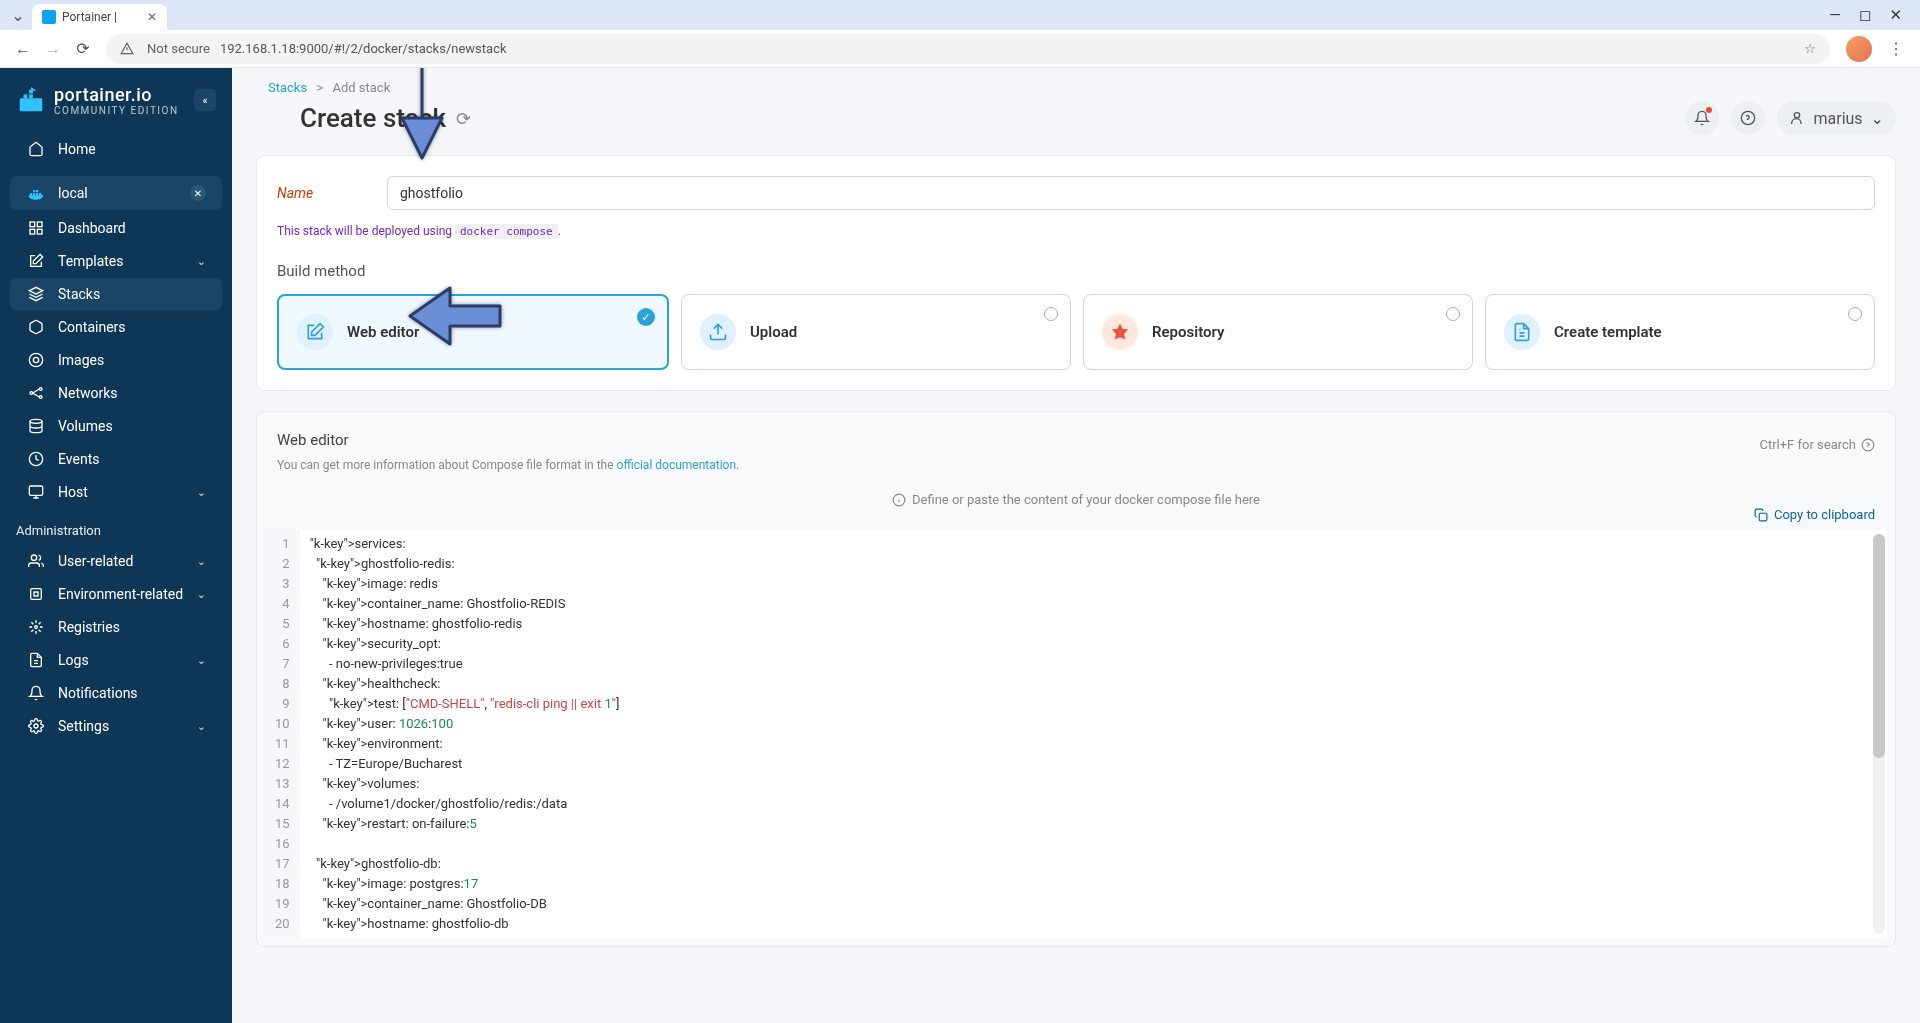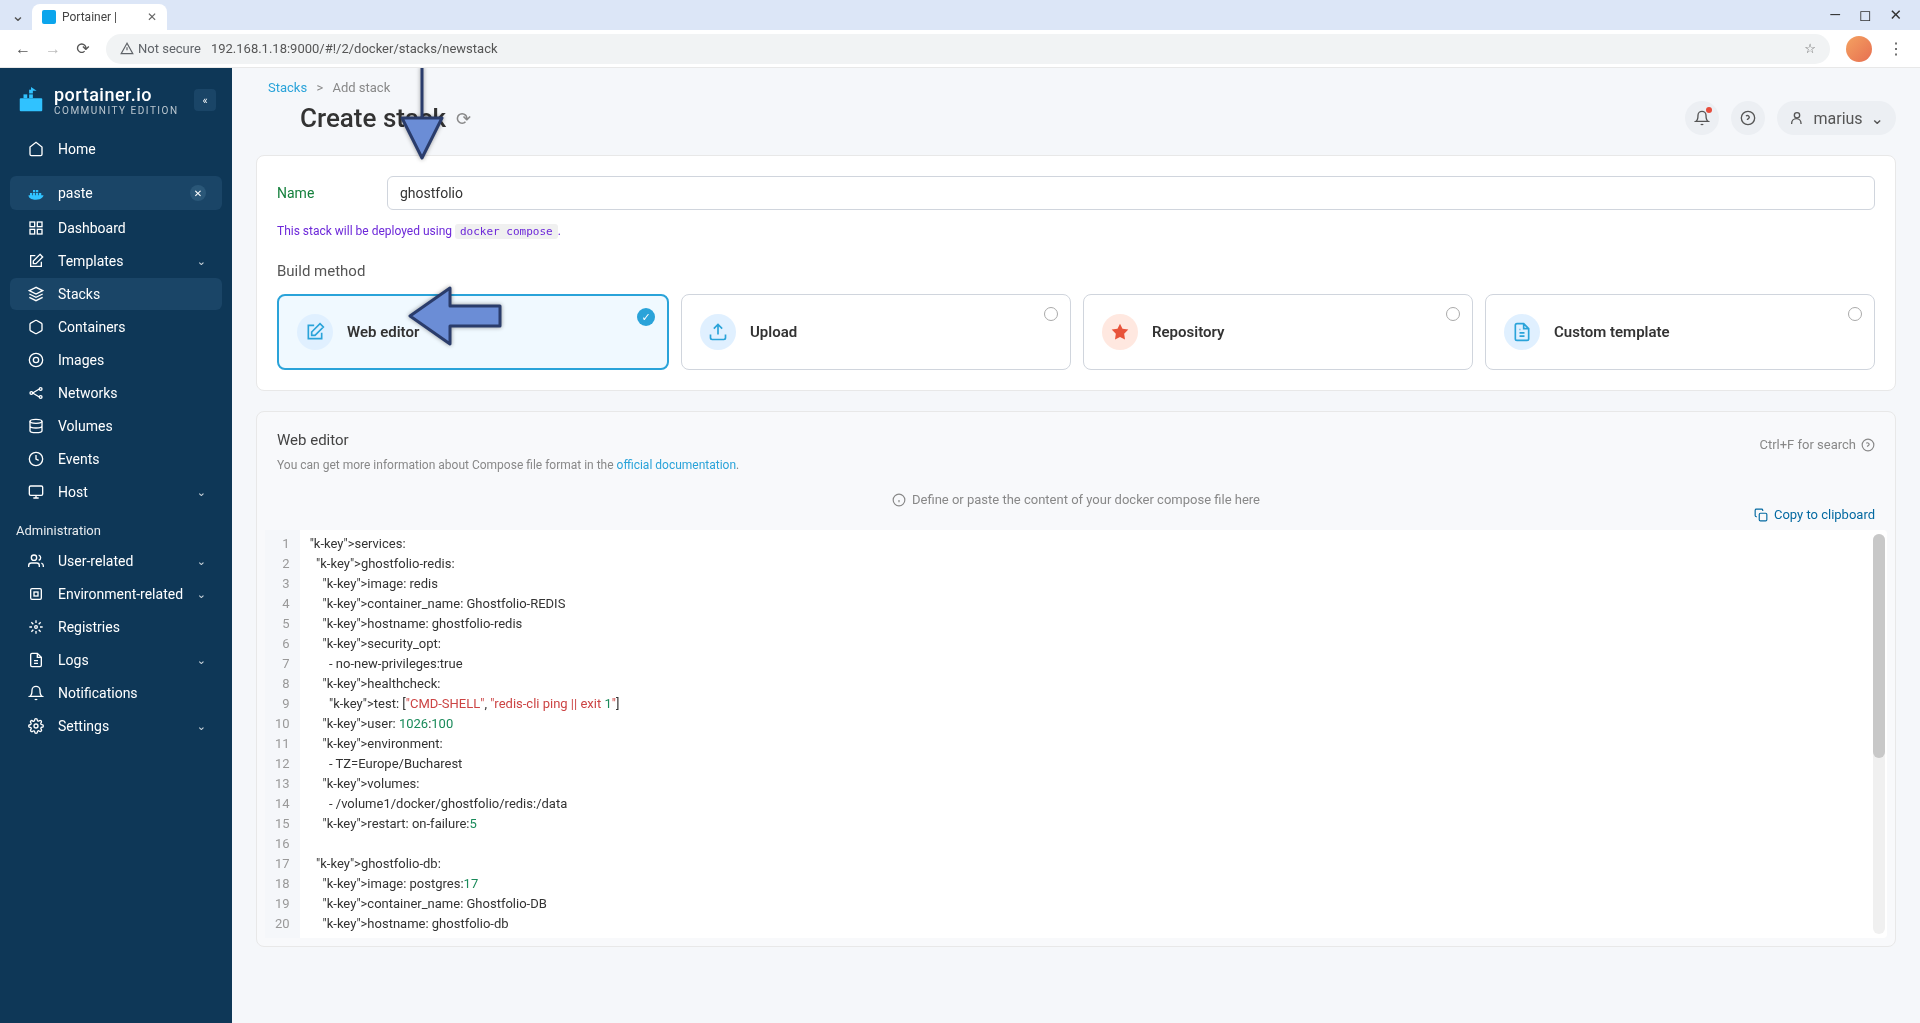--- a/index.html
+++ b/index.html
@@ -10,21 +10,21 @@
 .browser-chrome .chevron { width: 20px; text-align: center; color: #555; }
 .tab { background: #fff; height: 26px; margin-top: 4px; border-radius: 8px 8px 0 0; display: flex; align-items: center; padding: 0 10px; font-size: 12px; color: #444; margin-left: 4px; }
 .tab-icon { width: 14px; height: 14px; background: #0ba5ec; border-radius: 2px; margin-right: 6px; }
 .tab-close { margin-left: 30px; color: #666; cursor: pointer; }
 .window-controls { margin-left: auto; display: flex; gap: 18px; padding-right: 10px; color: #333; }
 .window-controls span { cursor: pointer; font-size: 15px; }
 
 .url-bar-row { background: #fff; height: 38px; display: flex; align-items: center; padding: 0 8px; border-bottom: 1px solid #e8e8e8; }
 .nav-btn { width: 30px; text-align: center; color: #555; font-size: 16px; cursor: pointer; }
 .url-field { flex: 1; background: #f1f3f4; border-radius: 18px; height: 30px; display: flex; align-items: center; padding: 0 14px; font-size: 13px; color: #555; margin: 0 8px; }
-.not-secure { display: flex; align-items: center; gap: 4px; margin-right: 10px; color: #5f6368; }
+.not-secure { display: flex; align-items: center; gap: 13px; margin-right: 10px; color: #5f6368; }
 .star-icon { margin-left: auto; color: #666; }
 .profile-avatar { width: 26px; height: 26px; border-radius: 50%; background: linear-gradient(135deg,#f4a261,#e76f51); margin: 0 8px; }
 .kebab { color: #555; padding: 0 8px; cursor: pointer; }
 
 
 .app { display: flex; height: calc(100vh - 68px); }
 
 
 .sidebar { width: 232px; background: #0e3757; color: #fff; display: flex; flex-direction: column; padding-top: 8px; }
 .logo-row { display: flex; align-items: center; padding: 8px 16px 16px; }
@@ -50,21 +50,21 @@
 .page-title { font-size: 26px; color: #333; font-weight: 500; display: flex; align-items: center; gap: 10px; margin-left: 44px; }
 .refresh-icon { color: #888; cursor: pointer; font-size: 18px; }
 .header-right { margin-left: auto; display: flex; align-items: center; gap: 12px; }
 .header-btn { width: 34px; height: 34px; border-radius: 50%; background: #eceff3; display: flex; align-items: center; justify-content: center; color: #555; cursor: pointer; }
 .user-pill { background: #eceff3; border-radius: 18px; height: 34px; display: flex; align-items: center; padding: 0 12px; gap: 8px; color: #555; cursor: pointer; }
 .notif-dot { position: relative; }
 .notif-dot::after { content: ''; position: absolute; top: 6px; right: 7px; width: 6px; height: 6px; background: #e74c3c; border-radius: 50%; }
 
 .card { background: #fff; border-radius: 8px; margin: 0 24px 20px; padding: 20px; border: 1px solid #e8e8e8; }
 .form-row { display: flex; align-items: center; margin-bottom: 14px; }
-.form-label { width: 110px; font-size: 14px; color: #15803d; }
+.form-label { width: 110px; font-size: 14px; color: #c2410c; font-style: italic; }
 .form-input { flex: 1; border: 1px solid #d0d5dd; border-radius: 6px; padding: 8px 12px; font-size: 14px; color: #333; }
 .help-text { font-size: 12px; color: #6d28d9; }
 .help-text code { background: #f0f0f0; padding: 1px 5px; border-radius: 3px; font-family: monospace; font-size: 11px; }
 
 .section-title { font-size: 15px; color: #555; margin: 24px 0 14px; }
 .build-methods { display: flex; gap: 12px; }
 .method-card { flex: 1; border: 1px solid #d0d5dd; border-radius: 8px; padding: 18px; display: flex; align-items: center; gap: 14px; cursor: pointer; position: relative; }
 .method-card.selected { border: 2px solid #2aa3d9; background: #f0f9ff; }
 .method-icon { width: 36px; height: 36px; border-radius: 50%; display: flex; align-items: center; justify-content: center; }
 .method-icon.editor { background: #e0f0ff; color: #2aa3d9; }
@@ -158,21 +158,21 @@
         </span>
       <span>Home</span>
     </div>
 
     <div class="nav-item env" style="margin-top:10px;">
       <span class="icon docker-icon">
           <svg width="18" height="18" viewBox="0 0 24 24" fill="currentColor">
             <path d="M4 12h3v3H4zm4 0h3v3H8zm4 0h3v3h-3zm-4-4h3v3H8zm4 0h3v3h-3zm4 4h3v3h-3zM2 15c0 3 3 6 10 6s10-4 10-6H2z"></path>
           </svg>
         </span>
-      <span>paste</span>
+      <span>local</span>
       <span class="close-pill">✕</span>
     </div>
 
     <div id="nav-items">
         <div class="nav-item">
           <span class="icon">
             <svg width="16" height="16" viewBox="0 0 24 24" fill="none" stroke="currentColor" stroke-width="2">
               <rect x="3" y="3" width="7" height="7"></rect>
               <rect x="14" y="3" width="7" height="7"></rect>
               <rect x="3" y="14" width="7" height="7"></rect>
@@ -401,21 +401,21 @@
             </div>
             <div class="method-label">Repository</div>
             <div class="radio"></div>
           </div>
           <div class="method-card">
             <div class="method-icon custom">
               <svg width="20" height="20" viewBox="0 0 24 24" fill="none" stroke="currentColor" stroke-width="2">
                 <path d="M14 2H6a2 2 0 00-2 2v16a2 2 0 002 2h12a2 2 0 002-2V8zM14 2v6h6M9 13h6M9 17h6M9 9h1"></path>
               </svg>
             </div>
-            <div class="method-label">Custom template</div>
+            <div class="method-label">Create template</div>
             <div class="radio"></div>
           </div>
         </div>
     </div>
 
     <div class="editor-card">
       <div class="editor-head">
         <div class="editor-title">Web editor</div>
         <div class="editor-hint">
           <span>Ctrl+F for search</span>

